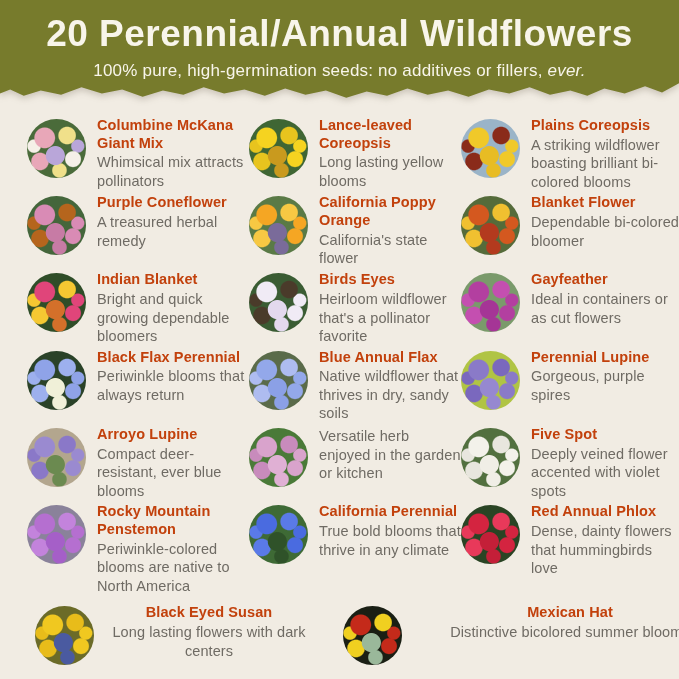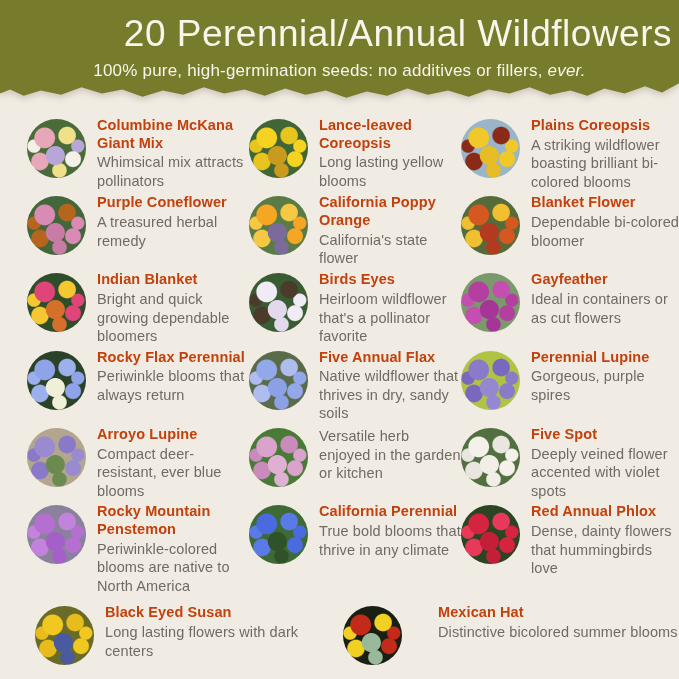--- a/index.html
+++ b/index.html
@@ -19,22 +19,22 @@
     box-sizing:border-box;
     text-align:center;
     clip-path:polygon(0% 0%,100% 0%,
       100% 80%, 97.5% 89%, 95% 83%, 92% 90%, 89% 85%, 86.5% 92%, 84% 87%, 81% 91%,
       78% 84%, 75% 90%, 72% 86%, 69% 93%, 66% 87%, 63% 91%, 60% 85%, 57% 92%,
       54% 88%, 51% 94%, 48% 87%, 45% 91%, 42% 85%, 39% 92%, 36% 86%, 33% 90%,
       30% 84%, 27% 91%, 24% 87%, 21% 93%, 18% 86%, 15% 90%, 12% 84%, 9% 91%,
       6% 87%, 3.5% 92%, 1.5% 86%, 0% 90%);
   }
   .header-title{
-    font-size:37px;font-weight:400;letter-spacing:.5px;
-    margin:0 7px 6px 0;line-height:1.1;text-align:right;
+    font-size:37px;font-weight:700;letter-spacing:.5px;
+    margin:0 0 6px 0;line-height:1.1;
   }
   .header-sub{font-size:17px;font-weight:400;letter-spacing:.2px;}
   .header-sub .ital{font-style:italic;}
 
   
   .grid{
     display:grid;
     grid-template-columns:222px 212px auto;
     padding:10px 10px 0 27px;
     row-gap:0;
@@ -62,20 +62,21 @@
   .fdesc{
     font-weight:400;color:#6f6b64;font-size:14.5px;line-height:1.28;
     margin-top:1px;letter-spacing:.1px;
   }
 
   
   .bottom-row{
     display:flex;
     padding-left:35px;
     padding-top:6px;
+    text-align:center;
   }
   .bottom-row .entry{min-height:0;}
   .bottom-row .entry-text.wide1{width:208px;}
   .bottom-row .entry.second{margin-left:30px;gap:36px;}
   .bottom-row .entry-text.wide2{width:264px;}
 </style>
 </head>
 <body style="background: rgb(241, 236, 227);">
 
 <div class="page">
@@ -151,28 +152,28 @@
       <div class="photo" style="background: radial-gradient(circle at 30% 32%, rgb(179, 63, 160) 0px, rgb(179, 63, 160) 17%, rgba(0, 0, 0, 0) 19%), radial-gradient(circle at 68% 28%, rgb(196, 79, 176) 0px, rgb(196, 79, 176) 14%, rgba(0, 0, 0, 0) 16%), radial-gradient(circle at 48% 62%, rgb(165, 53, 150) 0px, rgb(165, 53, 150) 19%, rgba(0, 0, 0, 0) 21%), radial-gradient(circle at 78% 68%, rgb(179, 63, 160) 0px, rgb(179, 63, 160) 12%, rgba(0, 0, 0, 0) 14%), radial-gradient(circle at 22% 72%, rgb(196, 79, 176) 0px, rgb(196, 79, 176) 13%, rgba(0, 0, 0, 0) 15%), radial-gradient(circle at 55% 87%, rgb(165, 53, 150) 0px, rgb(165, 53, 150) 11%, rgba(0, 0, 0, 0) 13%), radial-gradient(circle at 86% 46%, rgb(179, 63, 160) 0px, rgb(179, 63, 160) 10%, rgba(0, 0, 0, 0) 12%), radial-gradient(circle at 12% 46%, rgb(196, 79, 176) 0px, rgb(196, 79, 176) 10%, rgba(0, 0, 0, 0) 12%), radial-gradient(circle, rgb(122, 154, 107) 0px, rgb(122, 154, 107) 100%);"></div>
       <div class="entry-text">
           <div class="fname">Gayfeather</div>
           <div class="fdesc">Ideal in containers or as cut flowers</div>
         </div>
     </div>
 
     <div class="entry">
       <div class="photo" style="background: radial-gradient(circle at 30% 32%, rgb(143, 163, 232) 0px, rgb(143, 163, 232) 17%, rgba(0, 0, 0, 0) 19%), radial-gradient(circle at 68% 28%, rgb(157, 176, 238) 0px, rgb(157, 176, 238) 14%, rgba(0, 0, 0, 0) 16%), radial-gradient(circle at 48% 62%, rgb(240, 240, 216) 0px, rgb(240, 240, 216) 19%, rgba(0, 0, 0, 0) 21%), radial-gradient(circle at 78% 68%, rgb(143, 163, 232) 0px, rgb(143, 163, 232) 12%, rgba(0, 0, 0, 0) 14%), radial-gradient(circle at 22% 72%, rgb(157, 176, 238) 0px, rgb(157, 176, 238) 13%, rgba(0, 0, 0, 0) 15%), radial-gradient(circle at 55% 87%, rgb(240, 240, 216) 0px, rgb(240, 240, 216) 11%, rgba(0, 0, 0, 0) 13%), radial-gradient(circle at 86% 46%, rgb(143, 163, 232) 0px, rgb(143, 163, 232) 10%, rgba(0, 0, 0, 0) 12%), radial-gradient(circle at 12% 46%, rgb(157, 176, 238) 0px, rgb(157, 176, 238) 10%, rgba(0, 0, 0, 0) 12%), radial-gradient(circle, rgb(42, 66, 40) 0px, rgb(42, 66, 40) 100%);"></div>
       <div class="entry-text">
-          <div class="fname">Rocky Flax Perennial</div>
+          <div class="fname">Black Flax Perennial</div>
           <div class="fdesc">Periwinkle blooms that always return</div>
         </div>
     </div>
     <div class="entry">
       <div class="photo" style="background: radial-gradient(circle at 30% 32%, rgb(147, 168, 234) 0px, rgb(147, 168, 234) 17%, rgba(0, 0, 0, 0) 19%), radial-gradient(circle at 68% 28%, rgb(174, 188, 240) 0px, rgb(174, 188, 240) 14%, rgba(0, 0, 0, 0) 16%), radial-gradient(circle at 48% 62%, rgb(139, 160, 230) 0px, rgb(139, 160, 230) 19%, rgba(0, 0, 0, 0) 21%), radial-gradient(circle at 78% 68%, rgb(147, 168, 234) 0px, rgb(147, 168, 234) 12%, rgba(0, 0, 0, 0) 14%), radial-gradient(circle at 22% 72%, rgb(174, 188, 240) 0px, rgb(174, 188, 240) 13%, rgba(0, 0, 0, 0) 15%), radial-gradient(circle at 55% 87%, rgb(139, 160, 230) 0px, rgb(139, 160, 230) 11%, rgba(0, 0, 0, 0) 13%), radial-gradient(circle at 86% 46%, rgb(147, 168, 234) 0px, rgb(147, 168, 234) 10%, rgba(0, 0, 0, 0) 12%), radial-gradient(circle at 12% 46%, rgb(174, 188, 240) 0px, rgb(174, 188, 240) 10%, rgba(0, 0, 0, 0) 12%), radial-gradient(circle, rgb(90, 107, 74) 0px, rgb(90, 107, 74) 100%);"></div>
       <div class="entry-text">
-          <div class="fname">Five Annual Flax</div>
+          <div class="fname">Blue Annual Flax</div>
           <div class="fdesc">Native wildflower that thrives in dry, sandy soils</div>
         </div>
     </div>
     <div class="entry">
       <div class="photo" style="background: radial-gradient(circle at 30% 32%, rgb(138, 122, 200) 0px, rgb(138, 122, 200) 17%, rgba(0, 0, 0, 0) 19%), radial-gradient(circle at 68% 28%, rgb(122, 104, 190) 0px, rgb(122, 104, 190) 14%, rgba(0, 0, 0, 0) 16%), radial-gradient(circle at 48% 62%, rgb(150, 136, 208) 0px, rgb(150, 136, 208) 19%, rgba(0, 0, 0, 0) 21%), radial-gradient(circle at 78% 68%, rgb(138, 122, 200) 0px, rgb(138, 122, 200) 12%, rgba(0, 0, 0, 0) 14%), radial-gradient(circle at 22% 72%, rgb(122, 104, 190) 0px, rgb(122, 104, 190) 13%, rgba(0, 0, 0, 0) 15%), radial-gradient(circle at 55% 87%, rgb(150, 136, 208) 0px, rgb(150, 136, 208) 11%, rgba(0, 0, 0, 0) 13%), radial-gradient(circle at 86% 46%, rgb(138, 122, 200) 0px, rgb(138, 122, 200) 10%, rgba(0, 0, 0, 0) 12%), radial-gradient(circle at 12% 46%, rgb(122, 104, 190) 0px, rgb(122, 104, 190) 10%, rgba(0, 0, 0, 0) 12%), radial-gradient(circle, rgb(176, 196, 68) 0px, rgb(176, 196, 68) 100%);"></div>
       <div class="entry-text">
           <div class="fname">Perennial Lupine</div>
           <div class="fdesc">Gorgeous, purple spires</div>
         </div>
     </div>

